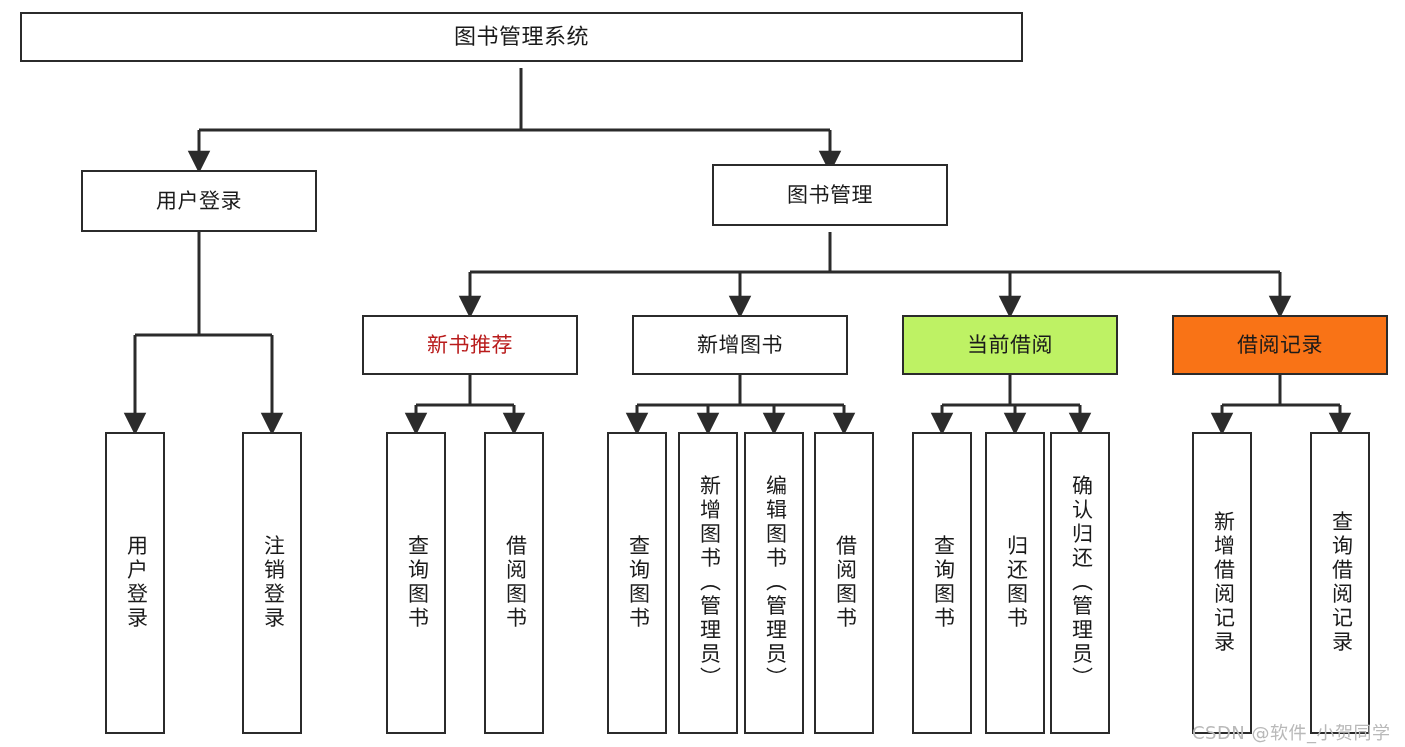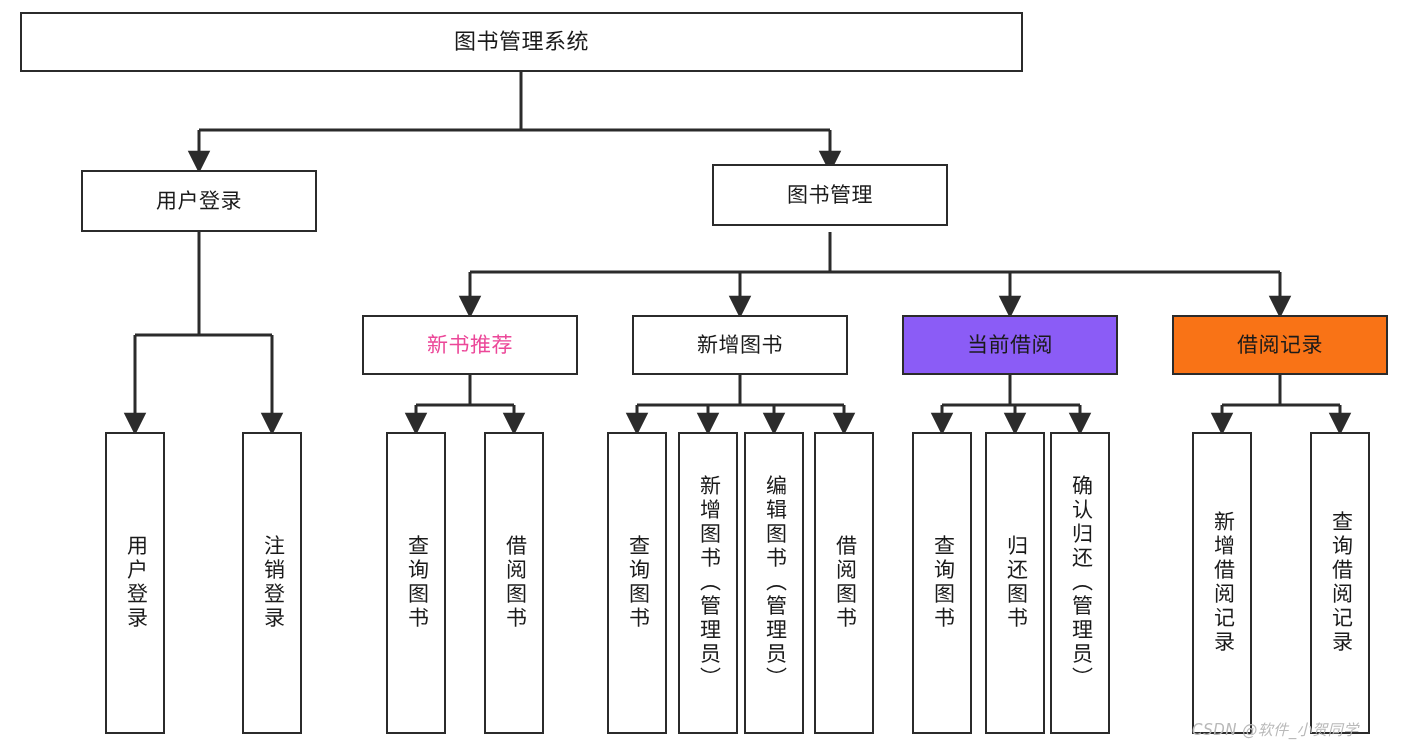--- a/index.html
+++ b/index.html
@@ -60,25 +60,24 @@
     text-orientation: upright;
     font-size: 21px;
     line-height: 1.1;
     letter-spacing: 3px;
     max-height: 276px;
     white-space: normal;
   }
   .watermark {
     position: absolute;
     color: #b9b9b9;
-    font-size: 15px;
+    font-size: 18px;
     white-space: nowrap;
     z-index: 6;
     letter-spacing: 0.5px;
-    font-style: italic;
   }
 </style>
 </head>
 <body>
 
 <div id="canvas">
 
   <svg id="edges" viewBox="0 0 1405 747" xmlns="http://www.w3.org/2000/svg">
     <defs>
       <marker id="arrow" viewBox="0 0 12 12" refX="6" refY="6" markerWidth="9" markerHeight="9" orient="auto-start-reverse">
@@ -122,38 +121,38 @@
       <path d="M 1015 405 L 1015 424" marker-end="url(#arrow)"></path>
       <path d="M 1080 405 L 1080 424" marker-end="url(#arrow)"></path>
 
       <path d="M 1280 375 L 1280 405"></path>
       <path d="M 1222 405 L 1340 405"></path>
       <path d="M 1222 405 L 1222 424" marker-end="url(#arrow)"></path>
       <path d="M 1340 405 L 1340 424" marker-end="url(#arrow)"></path>
     </g>
   </svg>
 
-  <div class="node h root" style="left: 20px; top: 12px; width: 1003px; height: 60px; border-color: rgb(43, 43, 43); background: rgb(255, 255, 255); color: rgb(26, 26, 26);">
+  <div class="node h root" style="left: 20px; top: 12px; width: 1003px; height: 50px; border-color: rgb(43, 43, 43); background: rgb(255, 255, 255); color: rgb(26, 26, 26);">
     <span class="label">图书管理系统</span>
   </div>
 
   <div class="node h" style="left: 81px; top: 170px; width: 236px; height: 62px; border-color: rgb(43, 43, 43); background: rgb(255, 255, 255); color: rgb(26, 26, 26);">
     <span class="label">用户登录</span>
   </div>
   <div class="node h" style="left: 712px; top: 164px; width: 236px; height: 62px; border-color: rgb(43, 43, 43); background: rgb(255, 255, 255); color: rgb(26, 26, 26);">
     <span class="label">图书管理</span>
   </div>
 
-  <div class="node h" style="left: 362px; top: 315px; width: 216px; height: 60px; border-color: rgb(43, 43, 43); background: rgb(255, 255, 255); color: #ec4899;">
+  <div class="node h" style="left: 362px; top: 315px; width: 216px; height: 60px; border-color: rgb(43, 43, 43); background: rgb(255, 255, 255); color: #b91c1c;">
     <span class="label">新书推荐</span>
   </div>
   <div class="node h" style="left: 632px; top: 315px; width: 216px; height: 60px; border-color: rgb(43, 43, 43); background: rgb(255, 255, 255); color: rgb(26, 26, 26);">
     <span class="label">新增图书</span>
   </div>
-  <div class="node h" style="left: 902px; top: 315px; width: 216px; height: 60px; border-color: rgb(43, 43, 43); background: #8b5cf6; color: rgb(26, 26, 26);">
+  <div class="node h" style="left: 902px; top: 315px; width: 216px; height: 60px; border-color: rgb(43, 43, 43); background: #bef264; color: rgb(26, 26, 26);">
     <span class="label">当前借阅</span>
   </div>
   <div class="node h" style="left: 1172px; top: 315px; width: 216px; height: 60px; border-color: rgb(43, 43, 43); background: #f97316; color: rgb(26, 26, 26);">
     <span class="label">借阅记录</span>
   </div>
 
   <div class="node v" style="left: 105px; top: 432px; width: 60px; height: 302px; border-color: rgb(43, 43, 43); background: rgb(255, 255, 255); color: rgb(26, 26, 26);">
     <span class="label">用户登录</span>
   </div>
   <div class="node v" style="left: 242px; top: 432px; width: 60px; height: 302px; border-color: rgb(43, 43, 43); background: rgb(255, 255, 255); color: rgb(26, 26, 26);">

